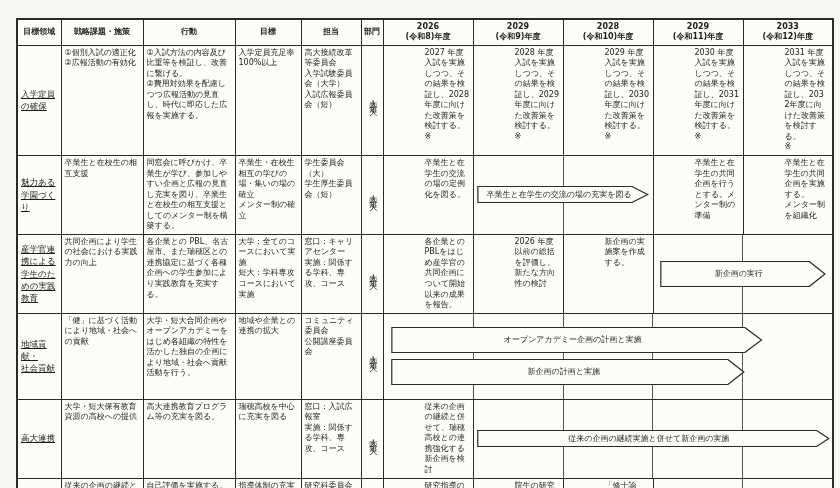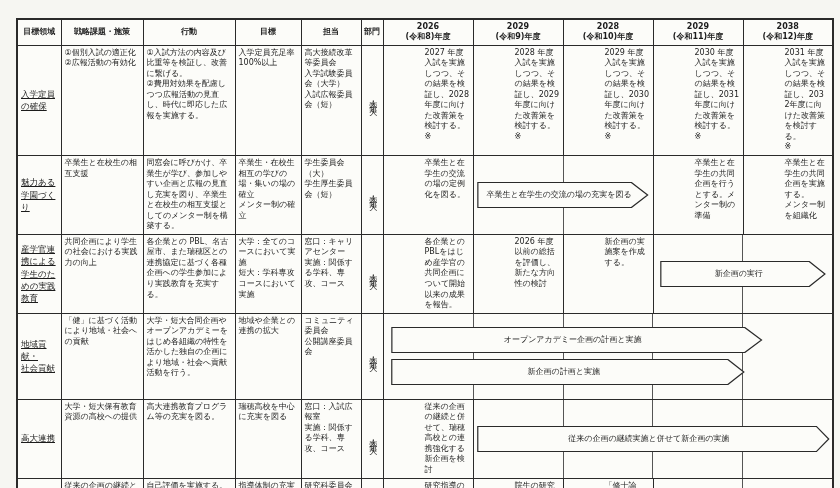--- a/index.html
+++ b/index.html
@@ -46,21 +46,21 @@
   .arrow-stack{display:flex;flex-direction:column;gap:6px;}
   .arrow{
     position:relative;height:26px;
     display:flex;align-items:center;justify-content:center;
   }
   .arrow svg{position:absolute;left:0;top:0;width:100%;height:100%;}
   .arrow .arrow-label{
     position:relative;font-size:8px;line-height:1.2;
     padding:0 14px 0 6px;text-align:center;white-space:pre-line;
   }
-  .arrow.tall{height:26px;}
+  .arrow.tall{height:17px;}
   .w98{width:98%;margin:0 auto;}
   .w95{width:95%;margin:8px auto;}
   .w100{width:100%;}
   .w88{width:88%;margin:0 auto;}
   .w84{width:84%;margin-right:auto;margin-left:1%;}
   .w80{width:80%;margin-right:auto;margin-left:1%;}
 </style>
 </head>
 <body>
 
@@ -88,21 +88,21 @@
         <th>担当</th>
         <th>部門</th>
         <th>2026
 (令和8)年度</th>
         <th>2029
 (令和9)年度</th>
         <th>2028
 (令和10)年度</th>
         <th>2029
 (令和11)年度</th>
-        <th>2038
+        <th>2033
 (令和12)年度</th>
       </tr>
     </thead>
     <tbody>
 
       <tr style="height:78px">
         <td class="area">入学定員
 の確保</td>
         <td>①個別入試の適正化
 ②広報活動の有効化</td>

